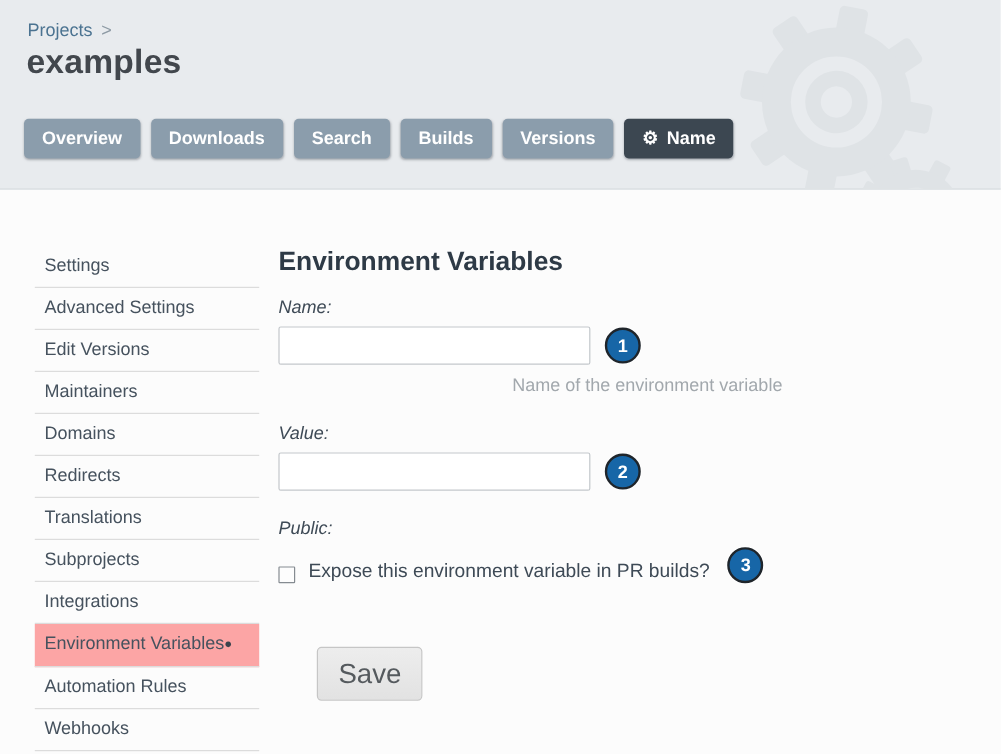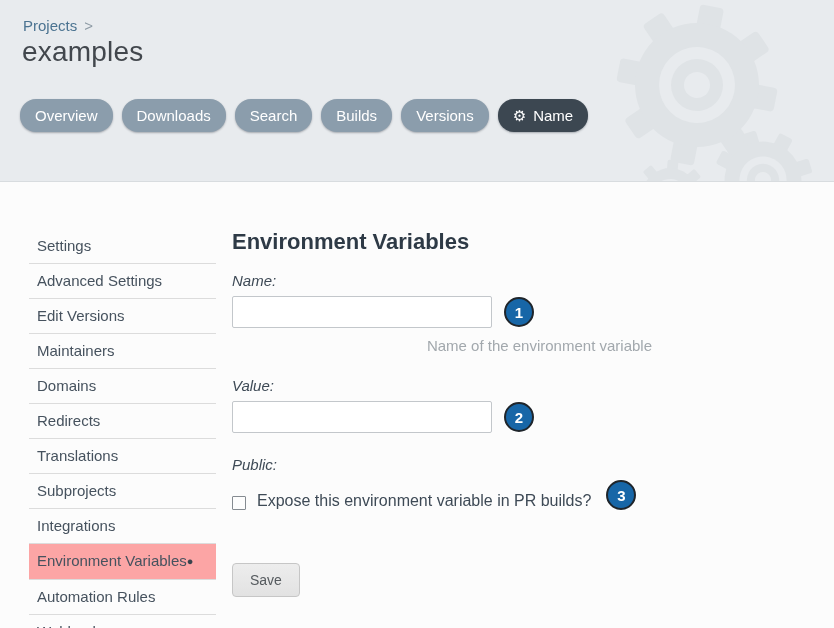--- a/index.html
+++ b/index.html
@@ -6,21 +6,21 @@
   html, body { width: 834px; height: 628px; overflow: hidden; }
   body {
     font-family: "Liberation Sans", sans-serif;
     background: #fcfcfc;
     color: #3e4a56;
   }
 
   
   .header {
     position: relative;
-    height: 182px;
+    height: 158px;
     background: #e8ebee;
     border-bottom: 1px solid #d8dcdf;
     overflow: hidden;
   }
   .gears {
     position: absolute;
     top: 0; right: 0;
     pointer-events: none;
   }
   .breadcrumb {
@@ -31,41 +31,41 @@
   .breadcrumb a {
     color: #4b7391;
     text-decoration: none;
     cursor: pointer;
   }
   .breadcrumb .sep { color: #8d9aa4; margin-left: 3px; }
   .project-title {
     position: absolute;
     top: 36px; left: 22px;
     font-size: 28px;
-    font-weight: 400;
+    font-weight: 700;
     color: #42474d;
     letter-spacing: 0.2px;
   }
   .tabs {
     position: absolute;
     top: 99px; left: 20px;
     display: flex;
     gap: 9px;
   }
   .tab {
     display: inline-flex;
     align-items: center;
     gap: 7px;
     height: 33px;
     padding: 0 15px;
-    border-radius: 16px;
+    border-radius: 4px;
     background: #8b9dac;
     color: #fff;
     font-size: 15px;
-    font-weight: 400;
+    font-weight: 700;
     box-shadow: 0 1px 2px rgba(40,50,60,0.35);
     cursor: pointer;
     white-space: nowrap;
   }
   .tab.active { background: #3c4751; }
   .tab .gear-glyph { font-size: 15px; line-height: 1; }
 
   
   .content {
     display: flex;
@@ -165,27 +165,28 @@
   }
   .checkbox-label {
     font-size: 16px;
     color: #3e4a56;
     cursor: pointer;
   }
   .checkbox-row .badge { margin-left: 4px; }
   .save-button {
     margin-top: 30px;
     padding: 8px 17px;
-    font-size: 14px;
+    font-size: 23px;
     font-family: "Liberation Sans", sans-serif;
     color: #555a5e;
     background: linear-gradient(#ededed, #e2e2e2);
     border: 1px solid #c6c6c6;
     border-radius: 4px;
     cursor: pointer;
+    margin-left: 32px;
   }
 </style>
 </head>
 <body>
 
 <div class="header">
   <svg class="gears" width="234" height="182" viewBox="0 0 234 182">
     <g fill="#dfe3e6">
       <g transform="translate(97,85) rotate(11)">
         <g>

